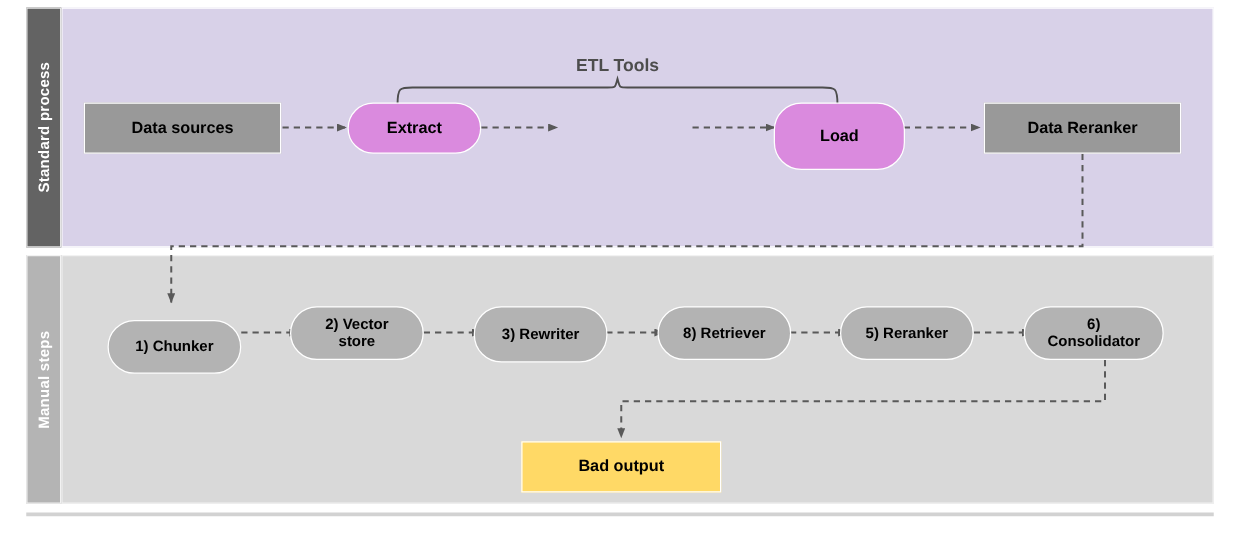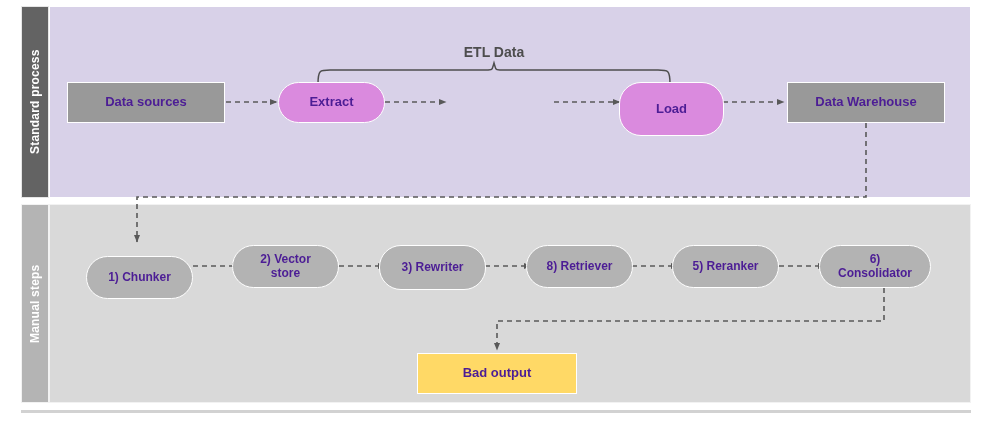--- a/index.html
+++ b/index.html
@@ -27,21 +27,21 @@
   #lane-bot-header{left:21px;top:204px;width:28px;height:199px;background:#b4b4b4;border:1px solid #f2f2f2;}
   #lane-bot-body{left:49px;top:204px;width:922px;height:199px;background:#d9d9d9;border:1px solid #f2f2f2;}
 
   #bottom-divider{position:absolute;left:21px;top:410px;width:950px;height:3px;background:#d2d2d2;}
 
   
   .node{
     position:absolute;box-sizing:border-box;
     display:flex;align-items:center;justify-content:center;
     text-align:center;
-    color:#4c1d95;font-weight:bold;
+    color:#000000;font-weight:bold;
     line-height:1.15;
     border:1px solid #ffffff;
   }
   .rect{border-radius:0;}
   .pill{border-radius:22px;}
   .gray{background:#999999;}
   .purple{background:#da8ade;}
   .pillgray{background:#b3b3b3;}
   .yellow{background:#ffd966;}
 
@@ -92,30 +92,30 @@
 
       <path d="M866,123 L866,197 L137,197 L137,242"></path>
 
       <path d="M884,288 L884,321 L497,321 L497,350"></path>
     </g>
 
     <path d="M318,84 C318,70 320,70 330,70 L486,70 C493,70 492,70 494,63
              C496,70 495,70 502,70 L658,70 C668,70 670,70 670,84" fill="none" stroke="#4d4d4d" stroke-width="1.5"></path>
   </svg>
 
-  <div id="etl-label">ETL Data</div>
+  <div id="etl-label">ETL Tools</div>
 
   <div class="node rect gray t13" style="left:67px;top:82px;width:158px;height:41px;">Data sources</div>
 
   <div class="node pill purple t13" style="left:278px;top:82px;width:107px;height:41px;">Extract</div>
 
 
   <div class="node pill purple t13" style="left:619px;top:82px;width:105px;height:54px;">Load</div>
 
-  <div class="node rect gray t13" style="left:787px;top:82px;width:158px;height:41px;">Data Warehouse</div>
+  <div class="node rect gray t13" style="left:787px;top:82px;width:158px;height:41px;">Data Reranker</div>
 
   <div class="node pill pillgray t12" style="left:86px;top:256px;width:107px;height:43px;">1) Chunker</div>
 
   <div class="node pill pillgray t12" style="left:232px;top:245px;width:107px;height:43px;padding:16px 18px;">2) Vector store</div>
 
   <div class="node pill pillgray t12" style="left:379px;top:245px;width:107px;height:45px;">3) Rewriter</div>
 
   <div class="node pill pillgray t12" style="left:526px;top:245px;width:107px;height:43px;">8) Retriever</div>
 
   <div class="node pill pillgray t12" style="left:672px;top:245px;width:107px;height:43px;">5) Reranker</div>

